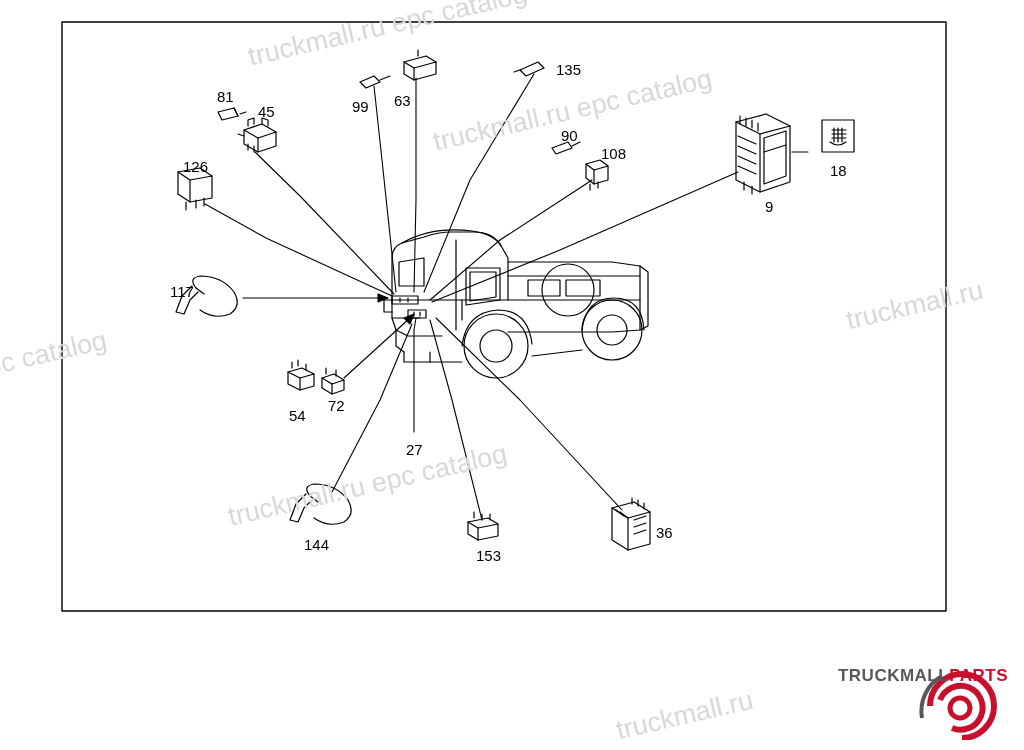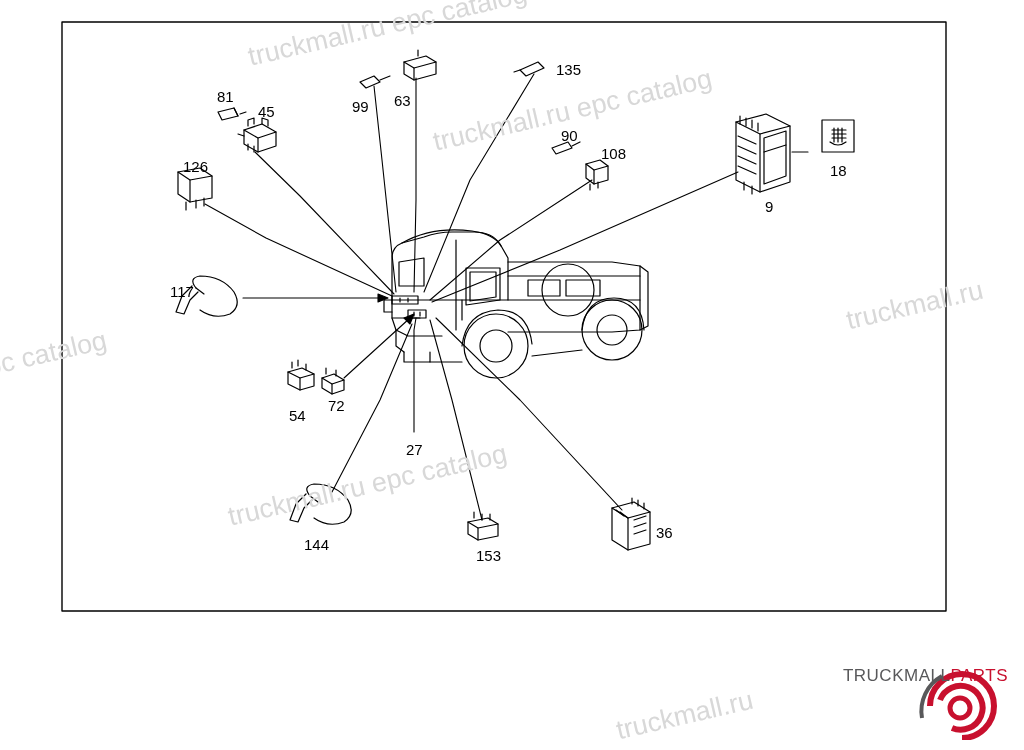--- a/index.html
+++ b/index.html
@@ -43,21 +43,21 @@
     width: 170px;
     height: 78px;
   }
   .brand-text {
     position: absolute;
     right: 2px;
     top: 4px;
     font-size: 17px;
     letter-spacing: 0.5px;
     font-family: "Liberation Sans", sans-serif;
-    font-weight: normal;
+    font-weight: bold;
     color: #58585a;
   }
   .brand-text .accent { color: #c8102e; }
 </style>
 </head>
 <body>
 
 <div id="stage">
 
   <svg id="diagram-svg" viewBox="0 0 1024 750">

